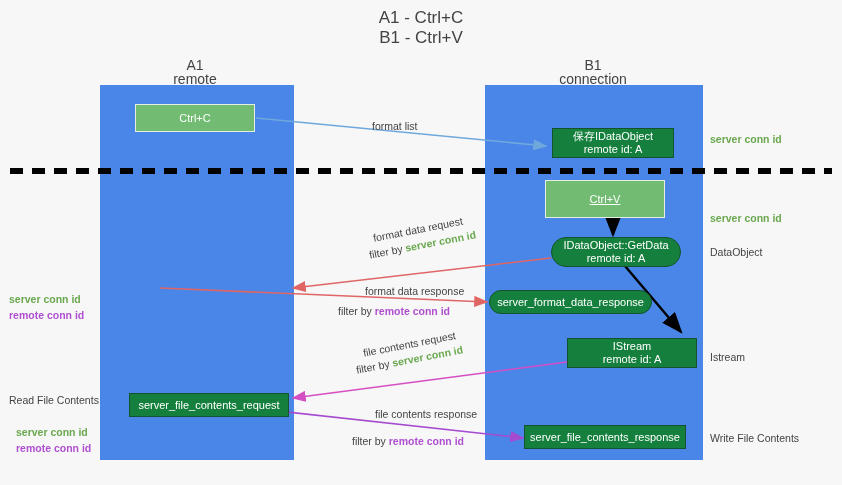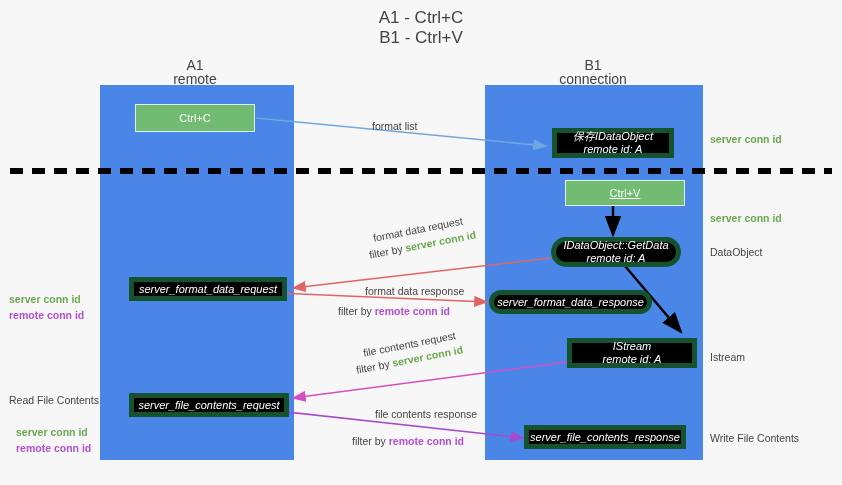--- a/index.html
+++ b/index.html
@@ -52,23 +52,22 @@
     flex-direction: column;
     align-items: center;
     justify-content: center;
     text-align: center;
     color: #ffffff;
     font-size: 11px;
     line-height: 13px;
     white-space: pre;
   }
   .node.orange {
-    background: #000000;
-    border: 5px solid #14532d;
-    font-style: italic;
+    background: #15803d;
+    border: 1px solid #14532d;
   }
   .node.green {
     background: #6aa84f;
     background: #72bb73;
     border: 1px solid #e4efe3;
   }
   .edge-label {
     position: absolute;
     font-size: 10.5px;
     line-height: 13px;
@@ -137,29 +136,28 @@
     <line x1="160" y1="398" x2="523" y2="438" stroke="#a64ad0" stroke-width="1.6" marker-end="url(#ah-purple)"></line>
 
     <line x1="10" y1="171" x2="832" y2="171" stroke="#000000" stroke-width="6" stroke-dasharray="13 9" stroke-linecap="butt"></line>
   </svg>
 
   <div class="node green" style="left:135px; top:104px; width:120px; height:28px;"><span>Ctrl+C</span></div>
 
   <div class="node orange" style="left:552px; top:128px; width:122px; height:30px;"><span>保存IDataObject
 remote id: A</span></div>
 
-  <div class="node green" style="left:565px; top:180px; width:120px; height:26px;text-decoration:underline;"><span>Ctrl+V</span></div>
+  <div class="node green" style="left:545px; top:180px; width:120px; height:38px;text-decoration:underline;"><span>Ctrl+V</span></div>
 
   <div class="node orange" style="left:551px; top:237px; width:130px; height:30px;border-radius:15px;"><span>IDataObject::GetData
 remote id: A</span></div>
 
   <div class="node orange" style="left:567px; top:338px; width:130px; height:30px;"><span>IStream
 remote id: A</span></div>
 
-  <div class="node orange" style="left:129px; top:277px; width:158px; height:24px;"><span>server_format_data_request</span></div>
 
   <div class="node orange" style="left:489px; top:290px; width:163px; height:24px;border-radius:12px;"><span>server_format_data_response</span></div>
 
   <div class="node orange" style="left:129px; top:393px; width:160px; height:24px;"><span>server_file_contents_request</span></div>
 
   <div class="node orange" style="left:524px; top:425px; width:162px; height:24px;"><span>server_file_contents_response</span></div>
 
   <div class="edge-label" style="left:372px; top:120px;"><span>format list</span></div>
 
   <div class="edge-label rot-a" style="left:372px; top:232px;"><span>format data request</span></div>

